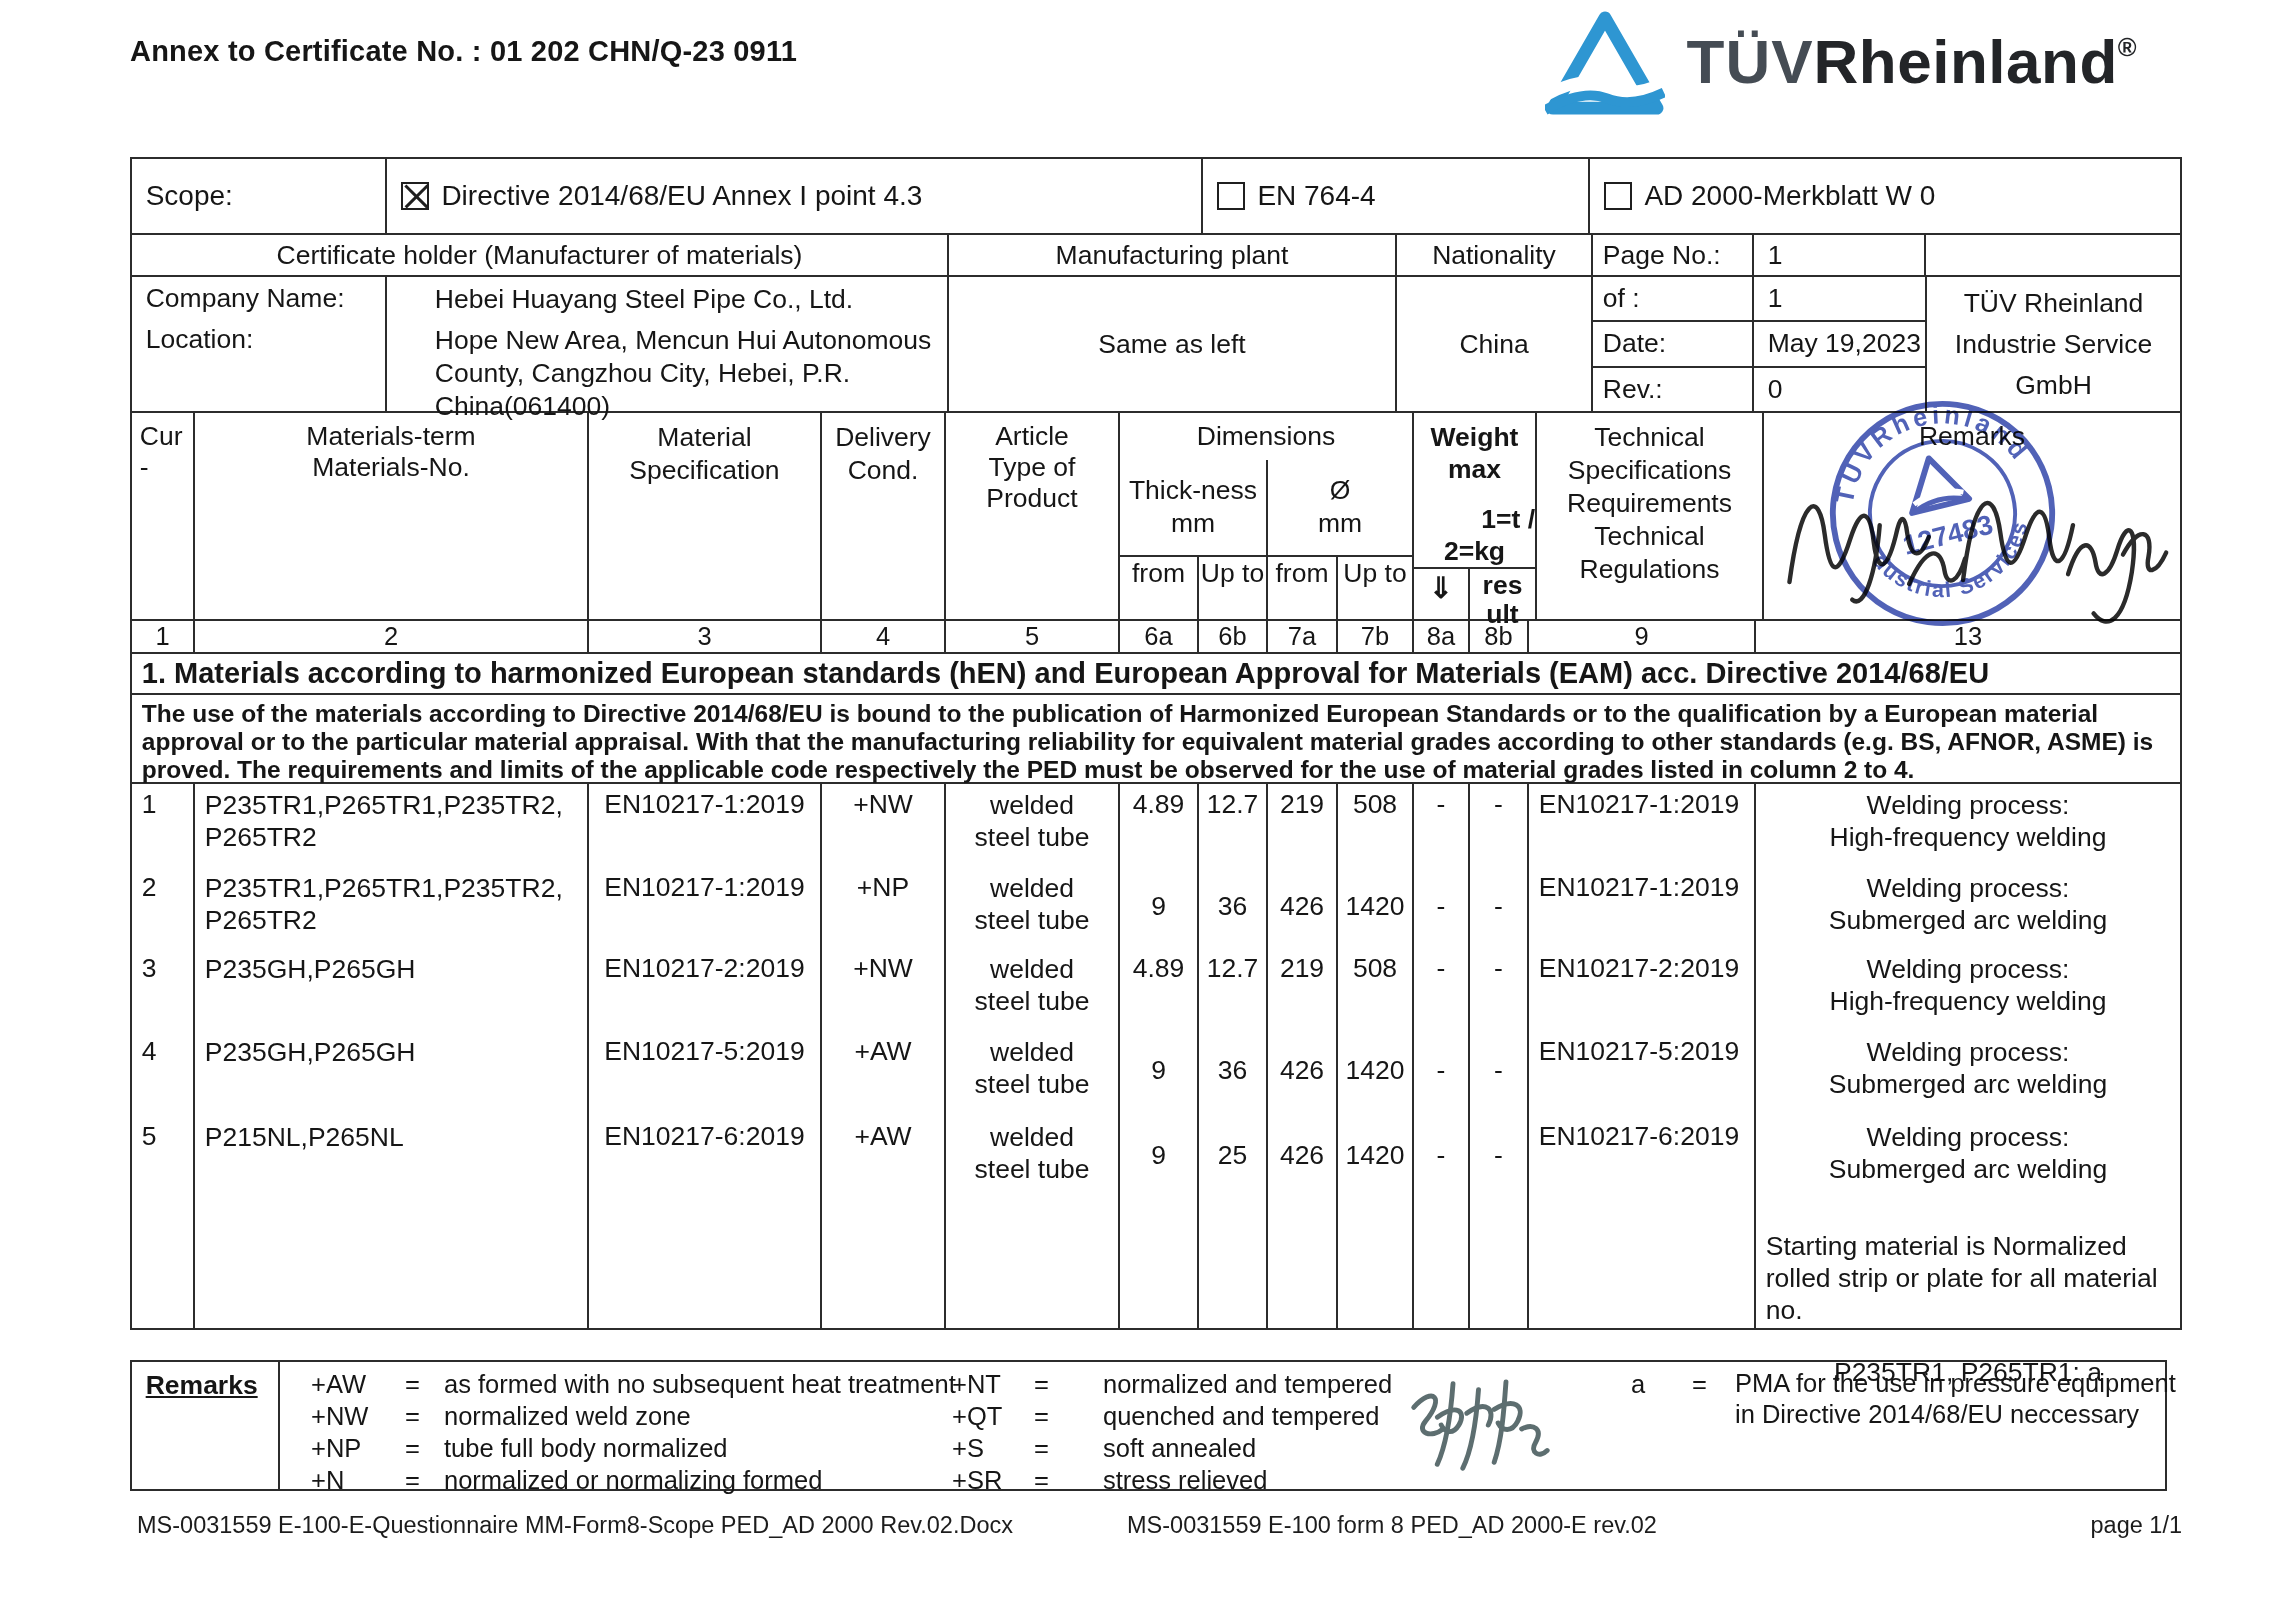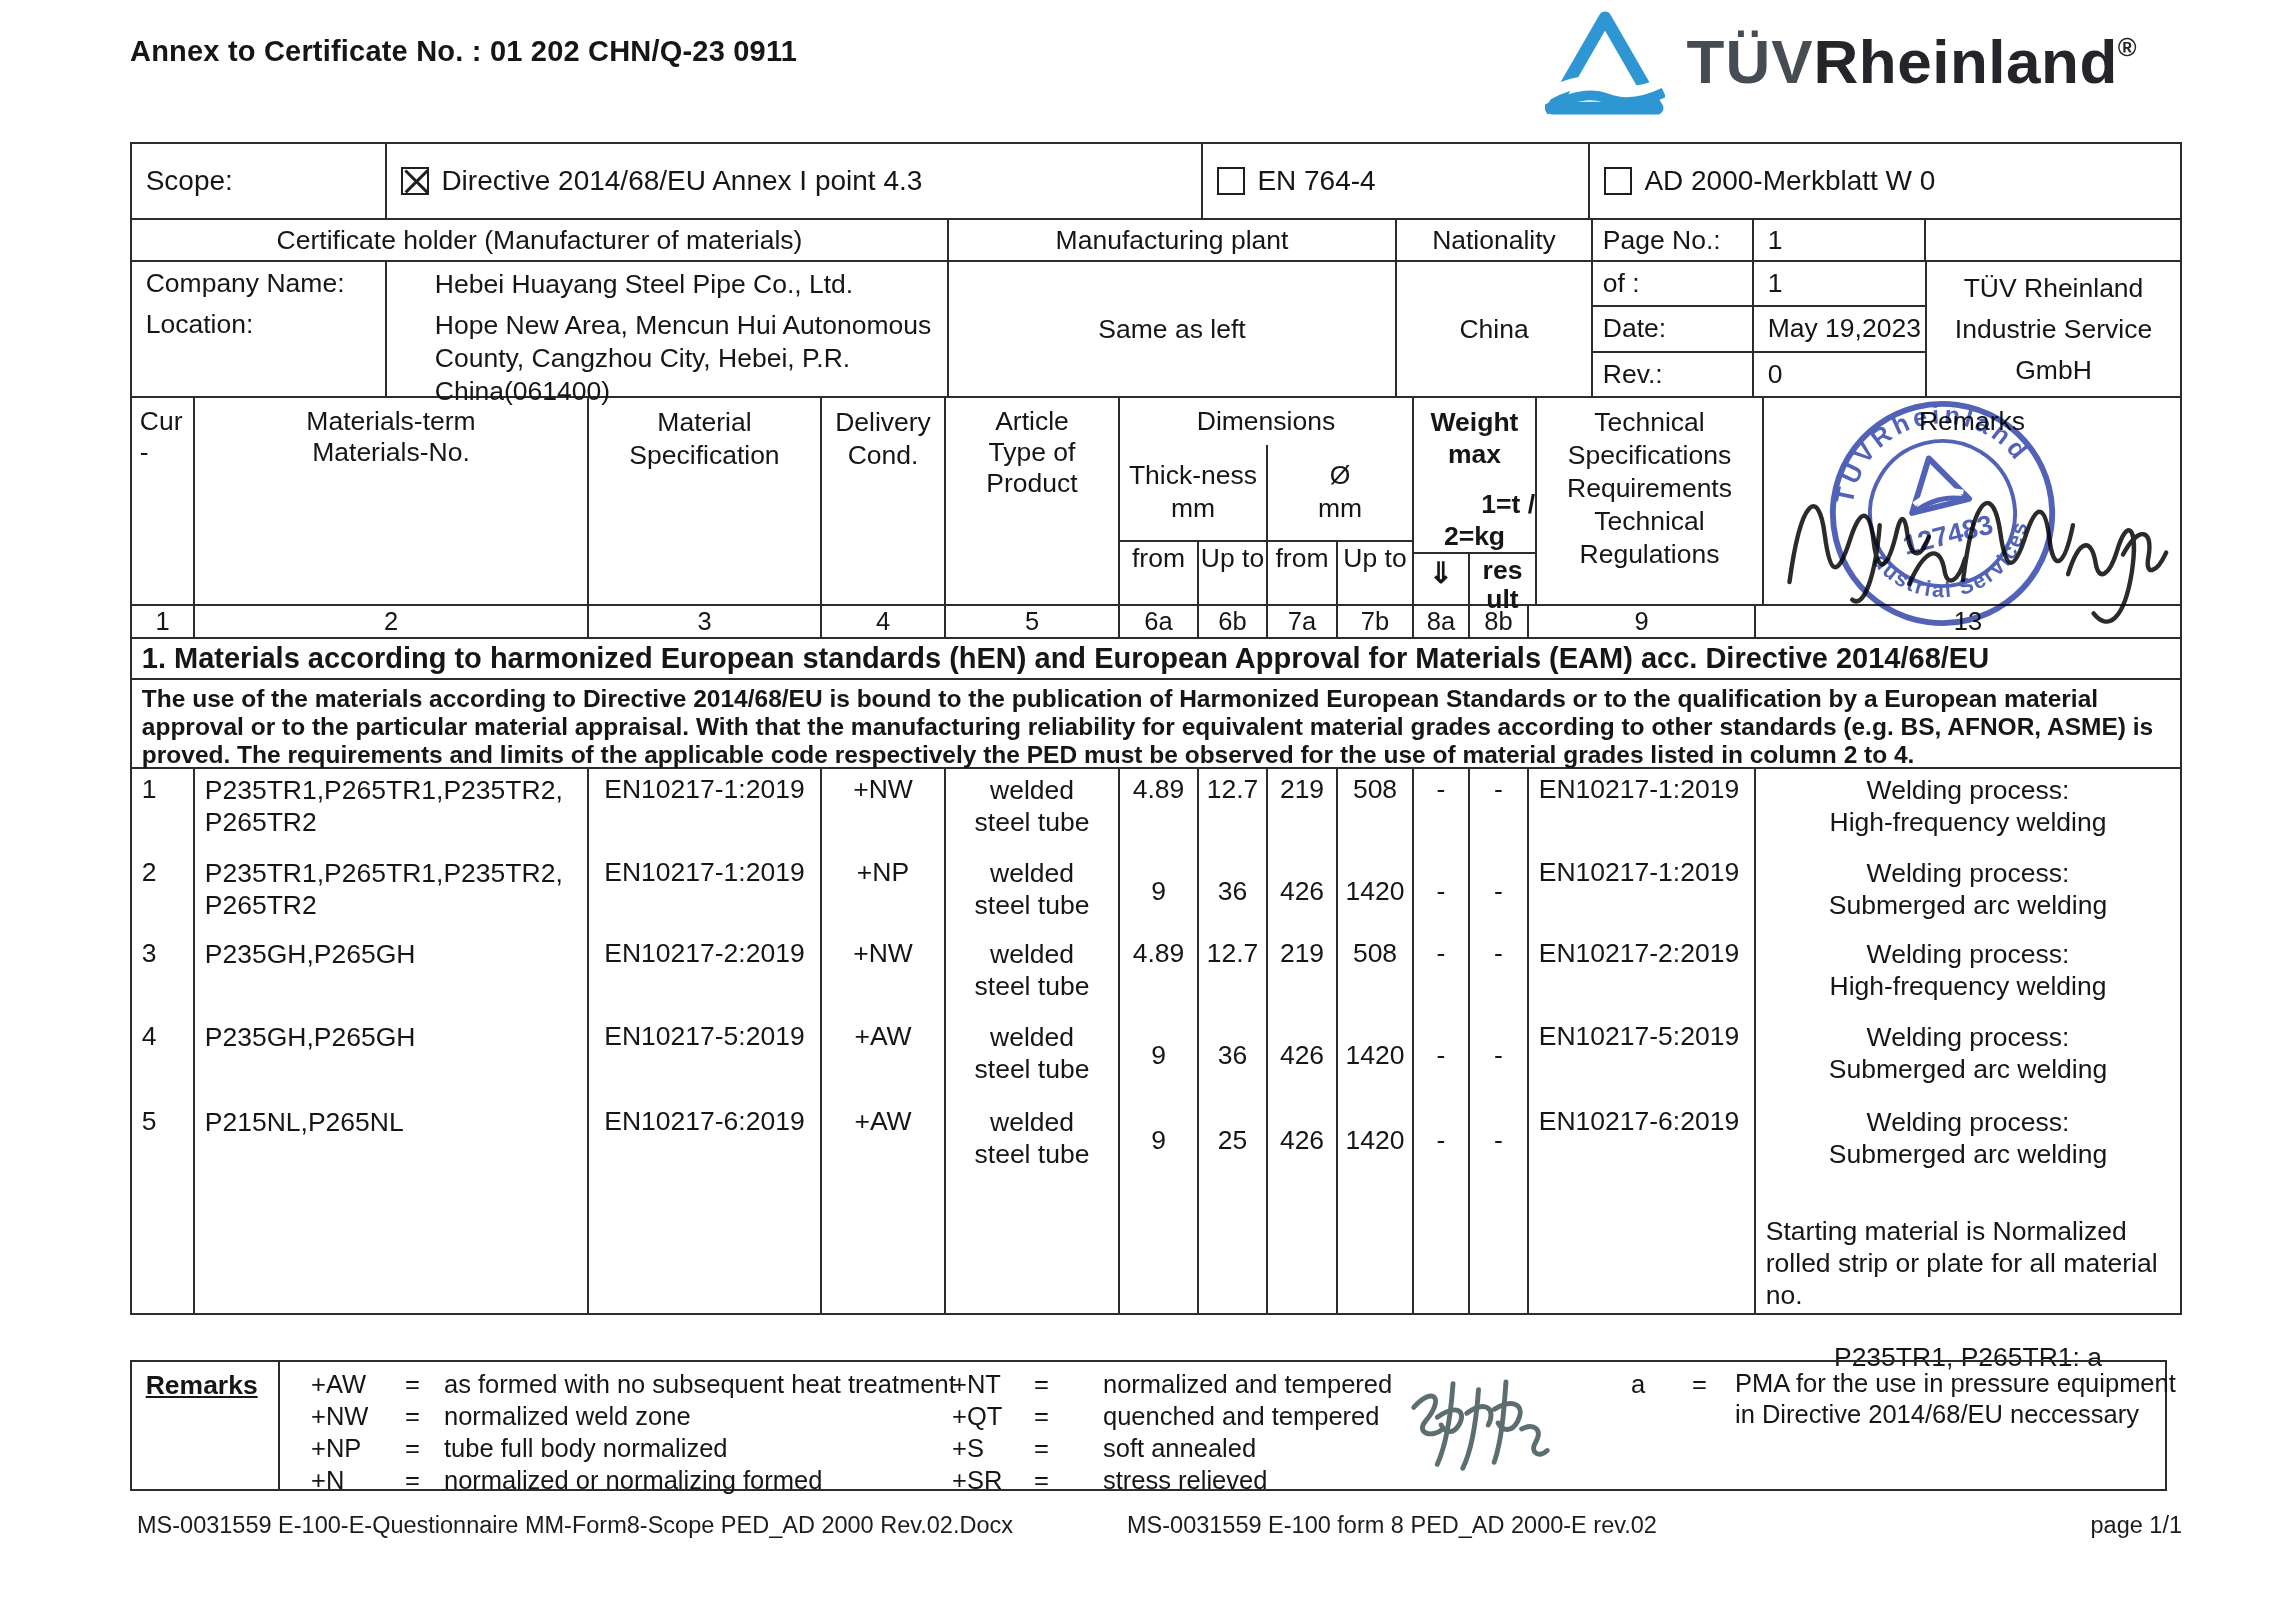--- a/index.html
+++ b/index.html
@@ -10,21 +10,21 @@
 
   
   .annex-title{position:absolute;left:130px;top:35px;font-size:29px;font-weight:bold;letter-spacing:0.2px;}
   .logo{position:absolute;left:1545px;top:9.8px;display:flex;align-items:flex-start;}
   .logo-text{margin-left:21.6px;margin-top:21.6px;font-size:62px;line-height:1;white-space:nowrap;}
   .logo-tuv{font-weight:bold;color:#454c54;letter-spacing:1px;}
   .logo-rh{font-weight:bold;color:#232528;letter-spacing:0.5px;}
   .logo-reg{font-size:25.5px;vertical-align:27.4px;color:#232528;font-weight:bold;}
 
   
-  .doc-table{position:absolute;left:130px;top:142px;width:2052px;border:2.9px solid var(--bd);font-size:26.5px;}
+  .doc-table{position:absolute;left:130px;top:157px;width:2052px;border:2.9px solid var(--bd);font-size:26.5px;}
   .br{border-right:2px solid var(--bd);}
   .center{text-align:center;}
   .vcent{display:flex;align-items:center;justify-content:center;}
 
   .scope-row{height:76px;display:flex;align-items:stretch;border-bottom:2px solid var(--bd);}
   .scope-cell{display:flex;align-items:center;padding-left:13.7px;font-size:28px;}
   .sc1{width:255px;} .sc2{width:816px;} .sc3{width:387px;} .sc4{flex:1;}
   .cbx{flex:0 0 auto;width:28px;height:28px;border:2.5px solid #1f1f1f;margin-right:12.7px;position:relative;background:#fff;}
   .cbx.checked::before,.cbx.checked::after{content:"";position:absolute;left:-2px;top:10.8px;width:31px;height:2.5px;background:#1f1f1f;}
   .cbx.checked::before{transform:rotate(45deg);} .cbx.checked::after{transform:rotate(-45deg);}

